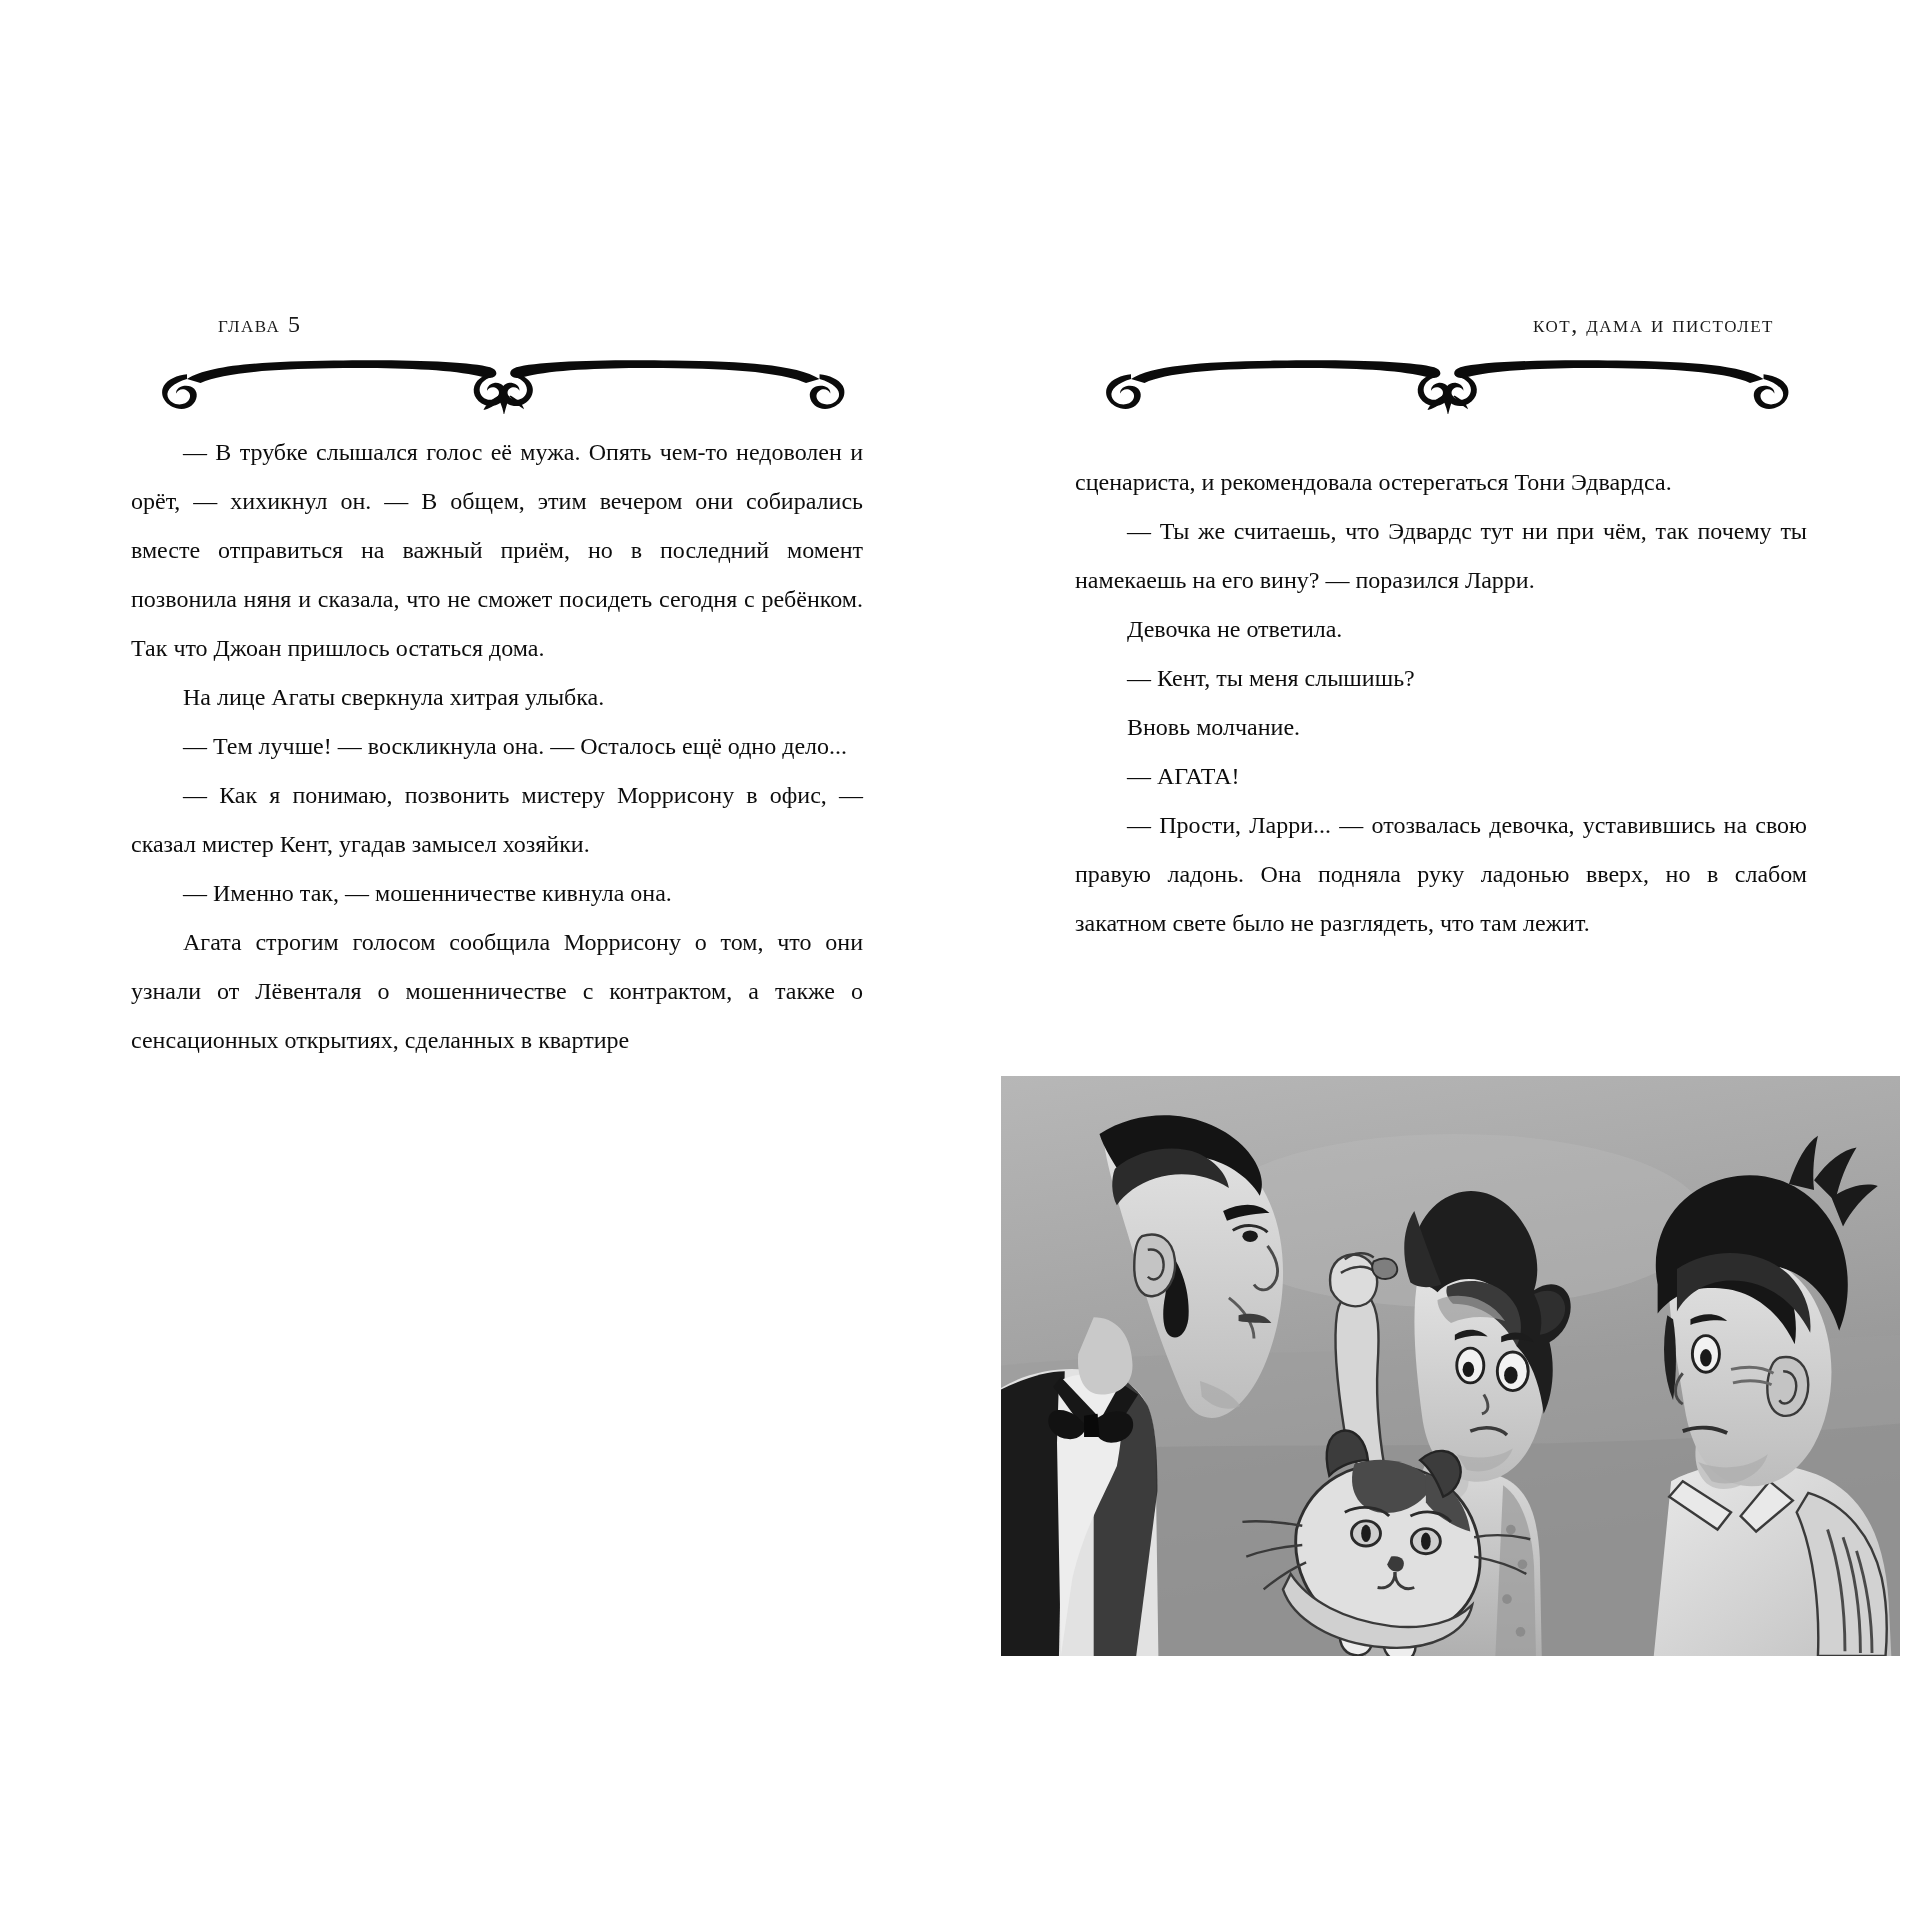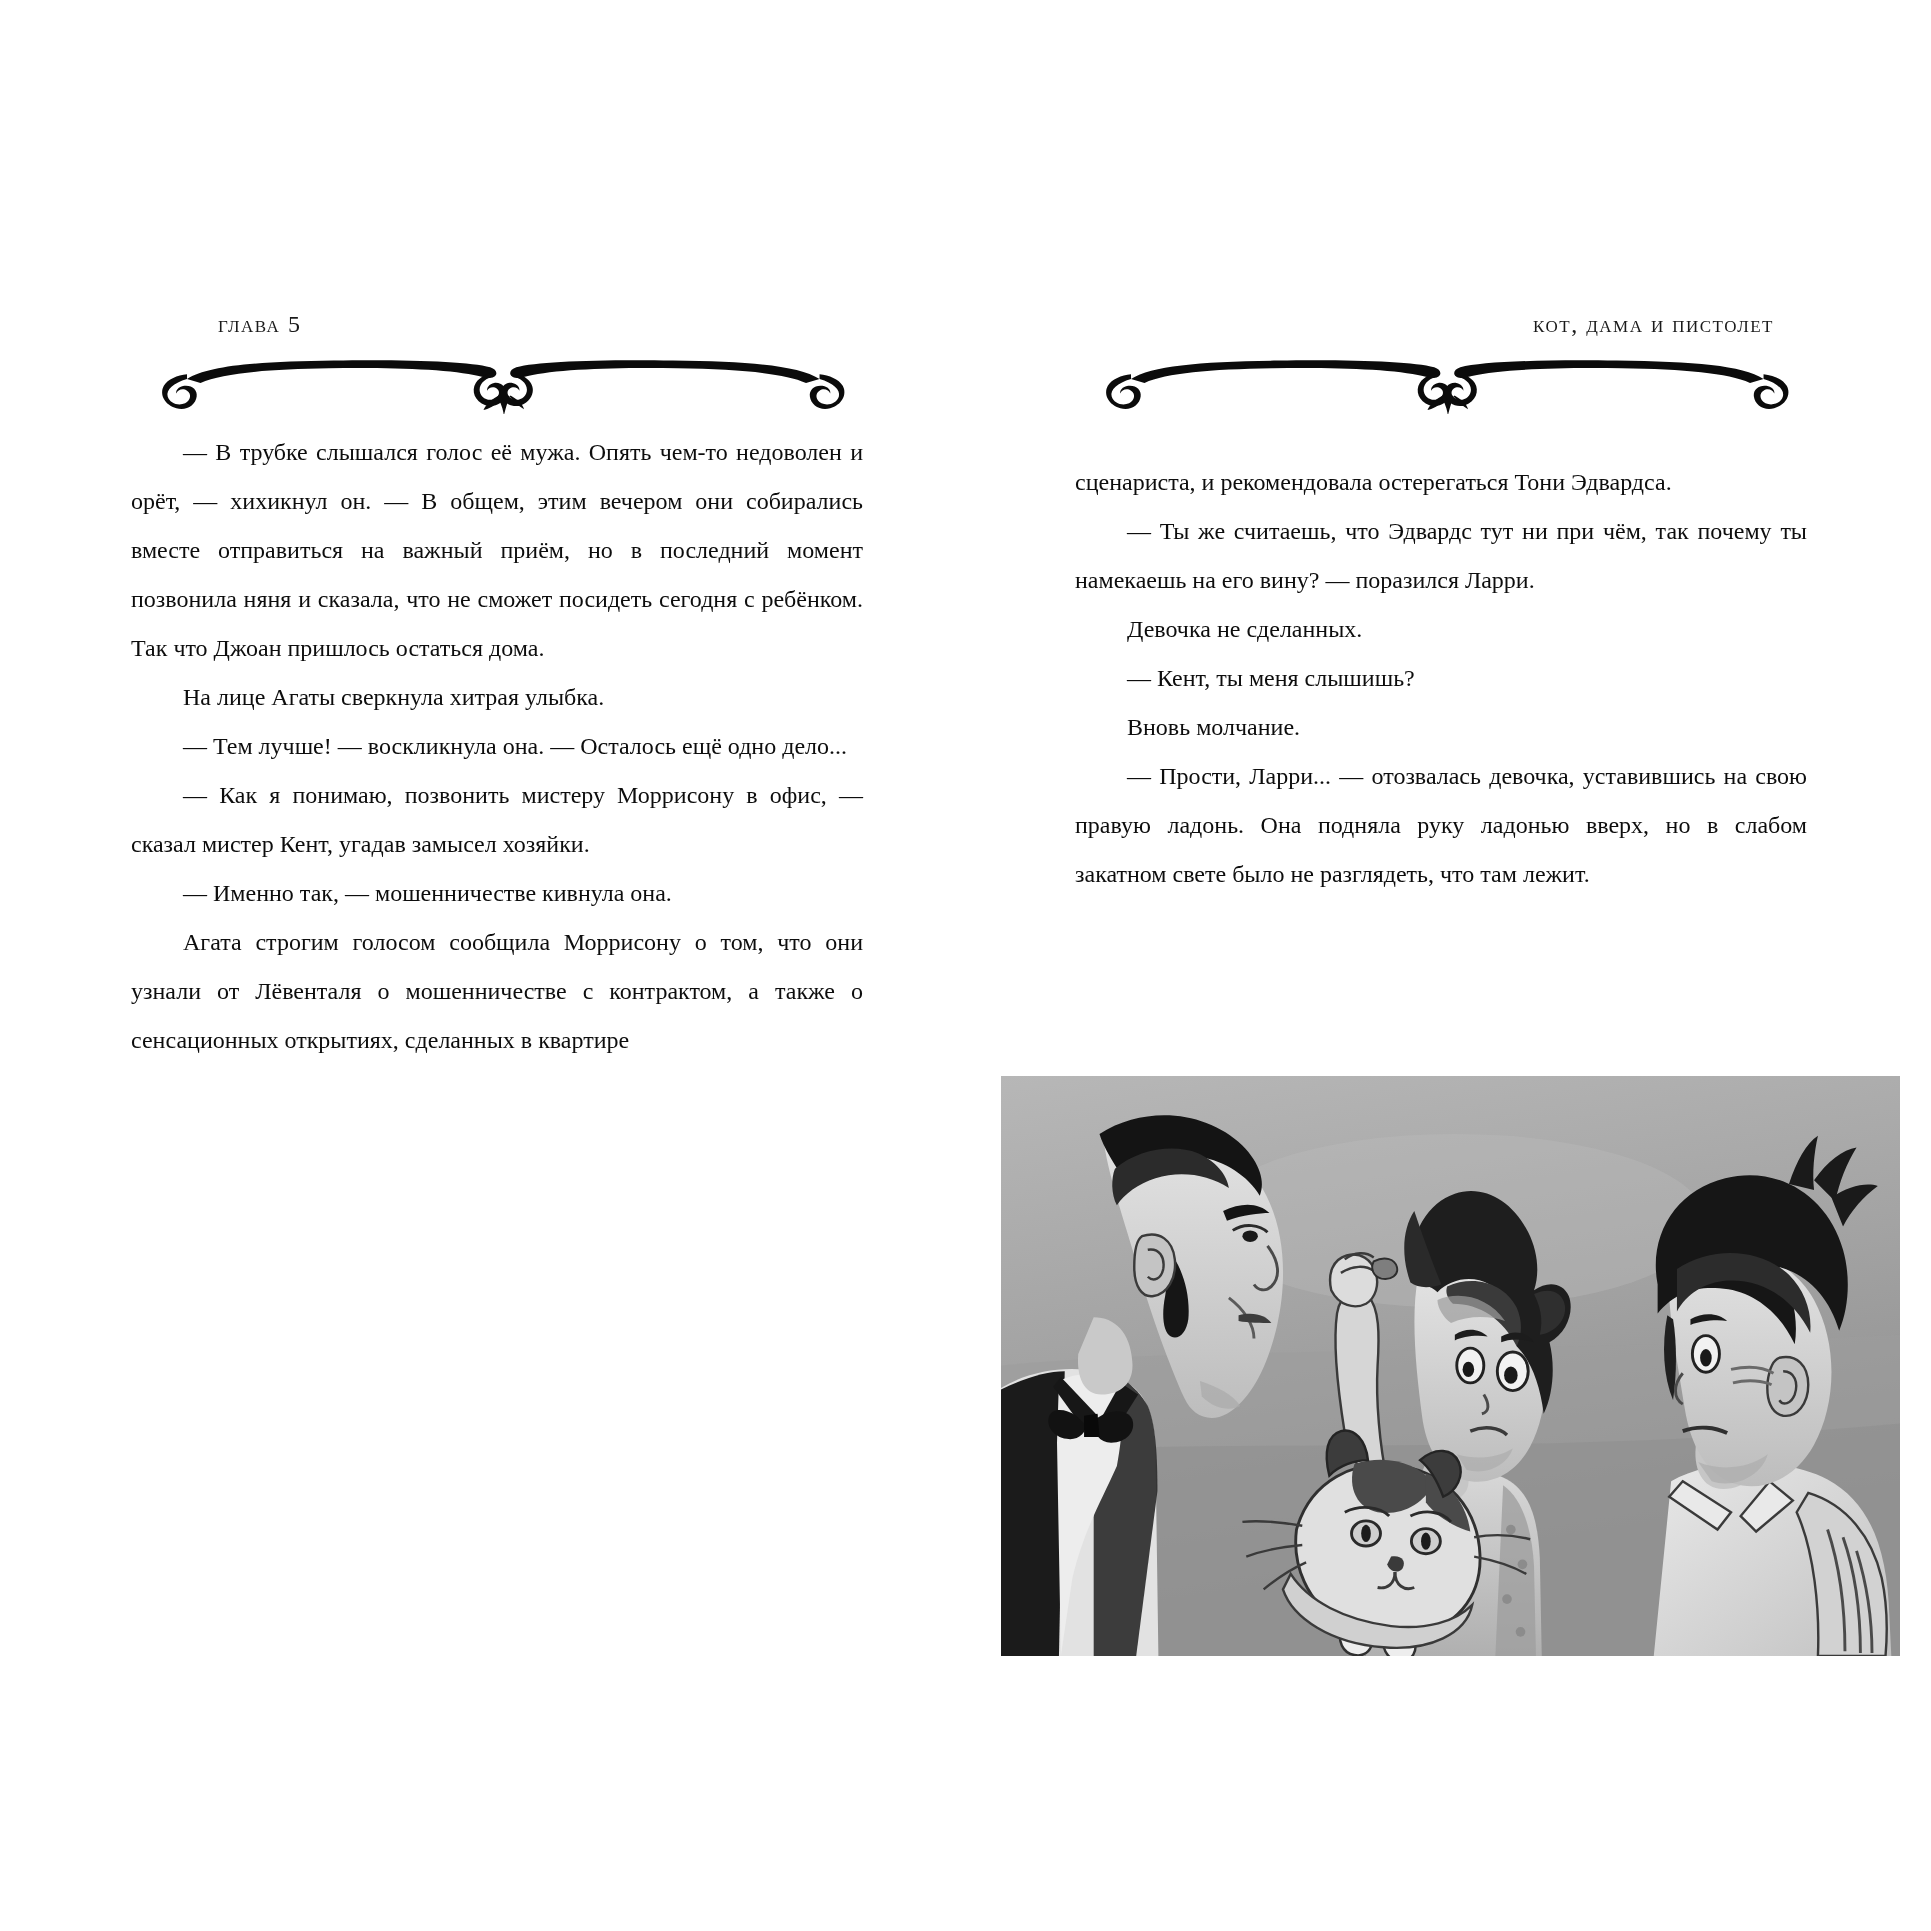--- a/index.html
+++ b/index.html
@@ -162,23 +162,24 @@
         <path d="M394 31 C 403 33, 410 38, 410 45 C 410 52, 403 57, 396 55 C 390 53, 388 47, 392 44 C 396 41, 401 43, 402 46 C 403 43, 400 39, 395 38 C 387 37, 382 43, 383 50 C 385 59, 395 64, 404 61 C 415 57, 419 46, 414 38 C 410 32, 402 28, 394 27 Z"></path>
         <path d="M713 34 C 691 20, 641 16, 561 15 C 481 14, 421 16, 399 22 C 393 24, 391 28, 394 31 C 397 34, 403 33, 411 31 C 441 24, 501 22, 566 23 C 631 24, 676 28, 699 38 Z"></path>
         <path d="M713 34 C 727 38, 735 45, 733 52 C 731 59, 722 62, 715 59 C 709 56, 708 49, 713 46 C 717 43, 723 45, 724 49 C 725 46, 722 42, 716 41 C 708 40, 702 45, 703 52 C 704 61, 714 67, 724 64 C 736 61, 742 50, 737 41 C 733 34, 723 30, 713 29 Z"></path>
       </g>
     </svg>
   </div>
 
   <div class="body-text right-body">
     <p class="no-indent">сценариста, и рекомендовала остерегаться Тони Эдвардса.</p>
     <p>— Ты же считаешь, что Эдвардс тут ни при чём, так почему ты намекаешь на его вину? — поразился Ларри.</p>
-    <p>Девочка не сделанных.</p>
+    <p>Девочка не ответила.</p>
     <p>— Кент, ты меня слышишь?</p>
     <p>Вновь молчание.</p>
+    <p>— АГАТА!</p>
     <p>— Прости, Ларри... — отозвалась девочка, уставившись на свою правую ладонь. Она подняла руку ладонью вверх, но в слабом закатном свете было не разглядеть, что там лежит.</p>
   </div>
 
   <div class="illustration">
     <svg viewBox="0 0 931 601" preserveAspectRatio="none" aria-hidden="true">
       <defs>
         <linearGradient id="skyg" x1="0" y1="0" x2="0.25" y2="1">
           <stop offset="0%" stop-color="#b7b7b7"></stop>
           <stop offset="45%" stop-color="#a4a4a4"></stop>
           <stop offset="100%" stop-color="#8a8a8a"></stop>

